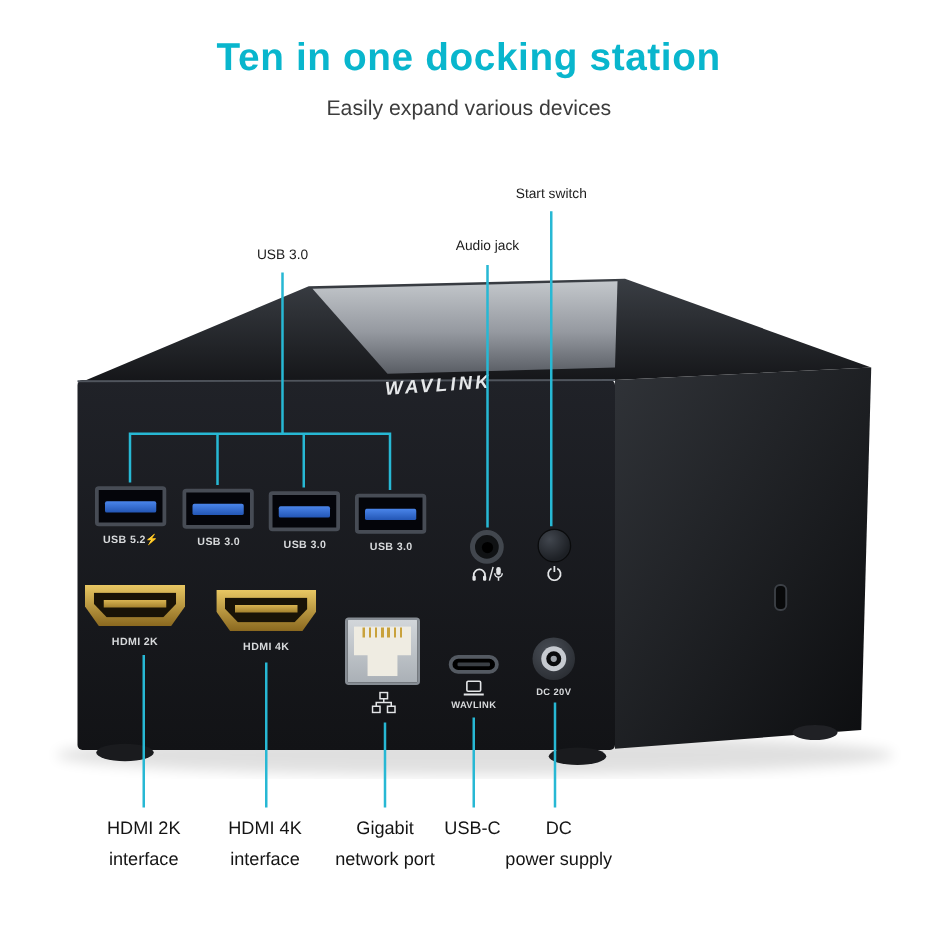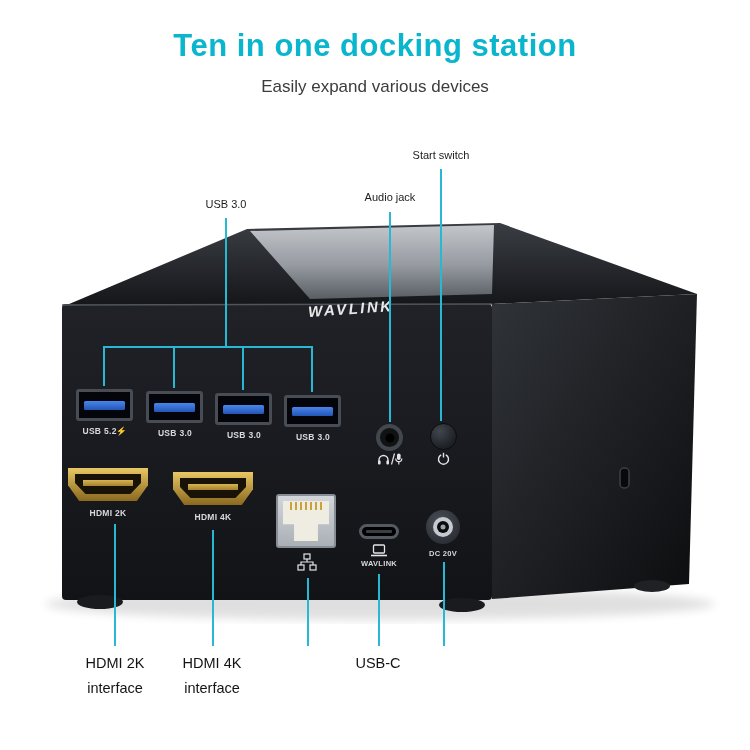--- a/index.html
+++ b/index.html
@@ -207,17 +207,25 @@
   <div class="cline" style="left:443px; top:562px; height:84px;"></div>
 
   <div class="bottom-label" style="left:115px; top:651px;">
     <div>HDMI 2K</div>
     <div>interface</div>
   </div>
   <div class="bottom-label" style="left:212px; top:651px;">
     <div>HDMI 4K</div>
     <div>interface</div>
   </div>
+  <div class="bottom-label" style="left:308px; top:651px;">
+    <div>Gigabit</div>
+    <div>network port</div>
+  </div>
   <div class="bottom-label" style="left:378px; top:651px;">
     <div>USB-C</div>
   </div>
+  <div class="bottom-label" style="left:447px; top:651px;">
+    <div>DC</div>
+    <div>power supply</div>
+  </div>
 
 </div>
 
 </body></html>

